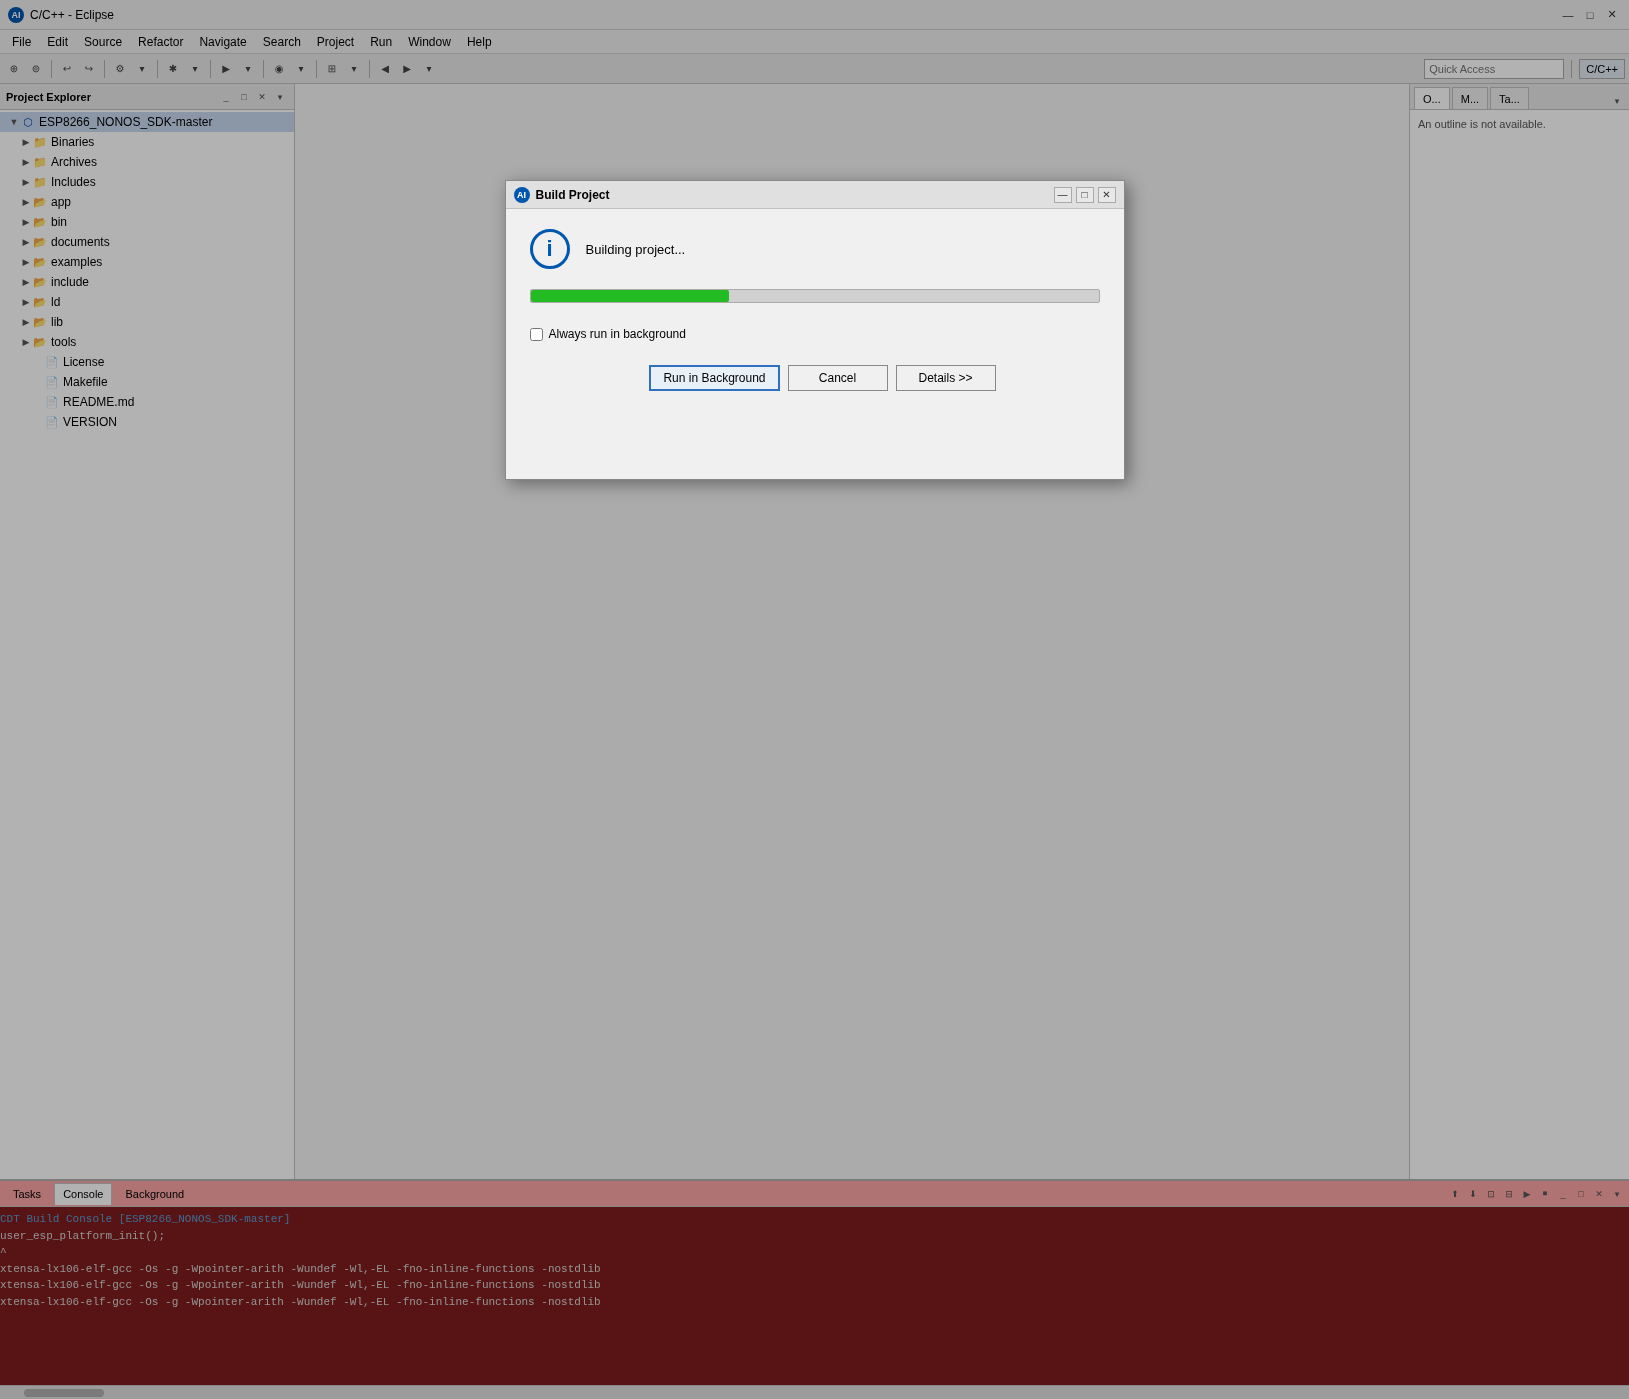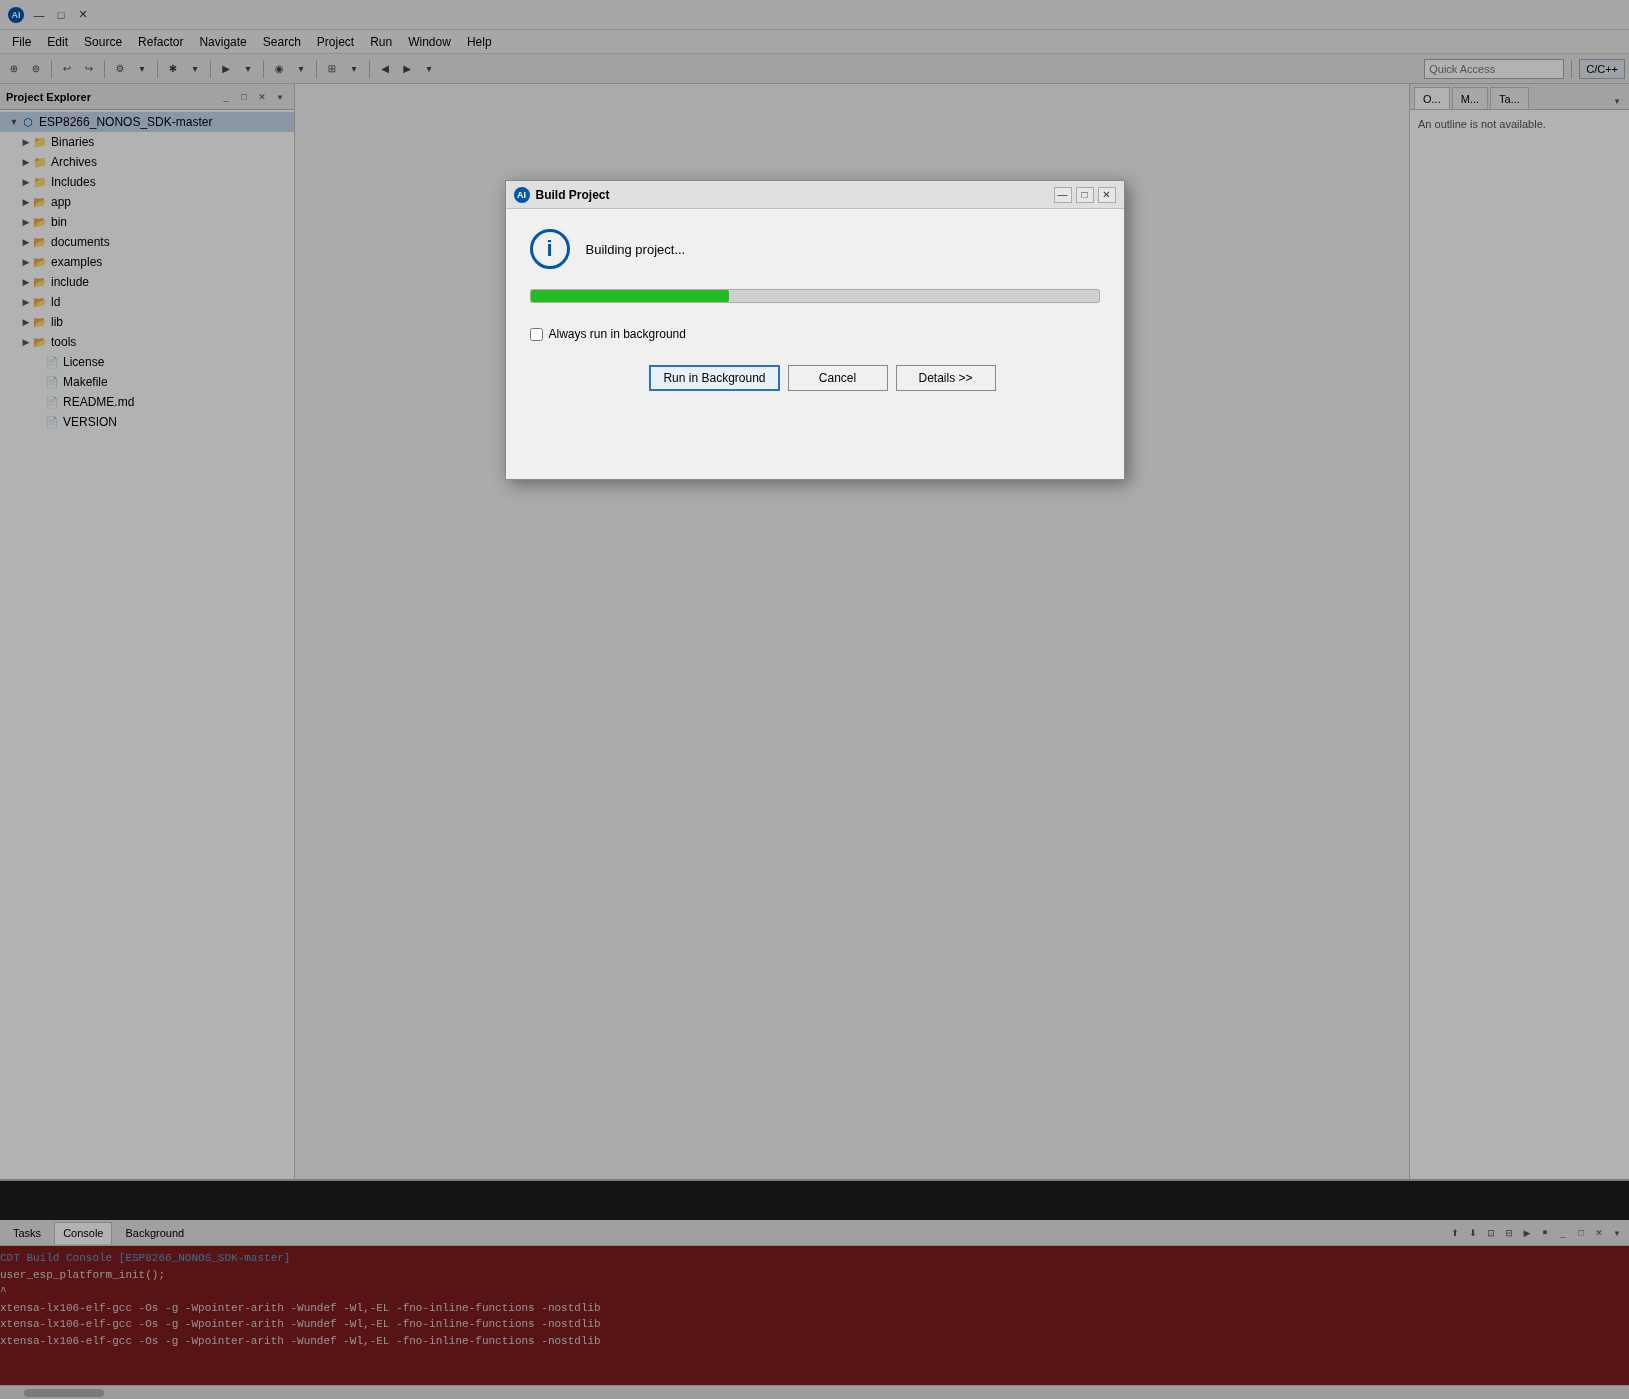--- a/index.html
+++ b/index.html
@@ -227,27 +227,26 @@
     
     .bottom-panel {
       height: 220px;
       border-top: 2px solid #b0b0b0;
       background: #1e1e1e;
       display: flex;
       flex-direction: column;
     }
     .bottom-panel-header {
       height: 26px;
-      background: #e5e5e5;
+      background: #fca5a5;
       border-bottom: 1px solid #c0c0c0;
       display: flex;
       align-items: center;
       padding: 0 4px;
       gap: 4px;
-      margin-top: 39px;
     }
     .bottom-tab {
       height: 22px;
       padding: 0 8px;
       font-size: 11px;
       cursor: pointer;
       display: flex; align-items: center;
       border: 1px solid transparent;
     }
     .bottom-tab.active {
@@ -415,20 +414,21 @@
       background: #b0b0b0;
       border-radius: 4px;
       margin-left: 20px;
     }
   </style>
 </head>
 <body>
 
 <div class="title-bar">
   <div class="title-bar-icon">AI</div>
+  <span class="title-bar-text">C/C++ - Eclipse</span>
   <div class="title-bar-controls">
     <div class="title-bar-btn">—</div>
     <div class="title-bar-btn">□</div>
     <div class="title-bar-btn">✕</div>
   </div>
 </div>
 
 <div class="menu-bar">
   <span class="menu-item">File</span>
   <span class="menu-item">Edit</span>

